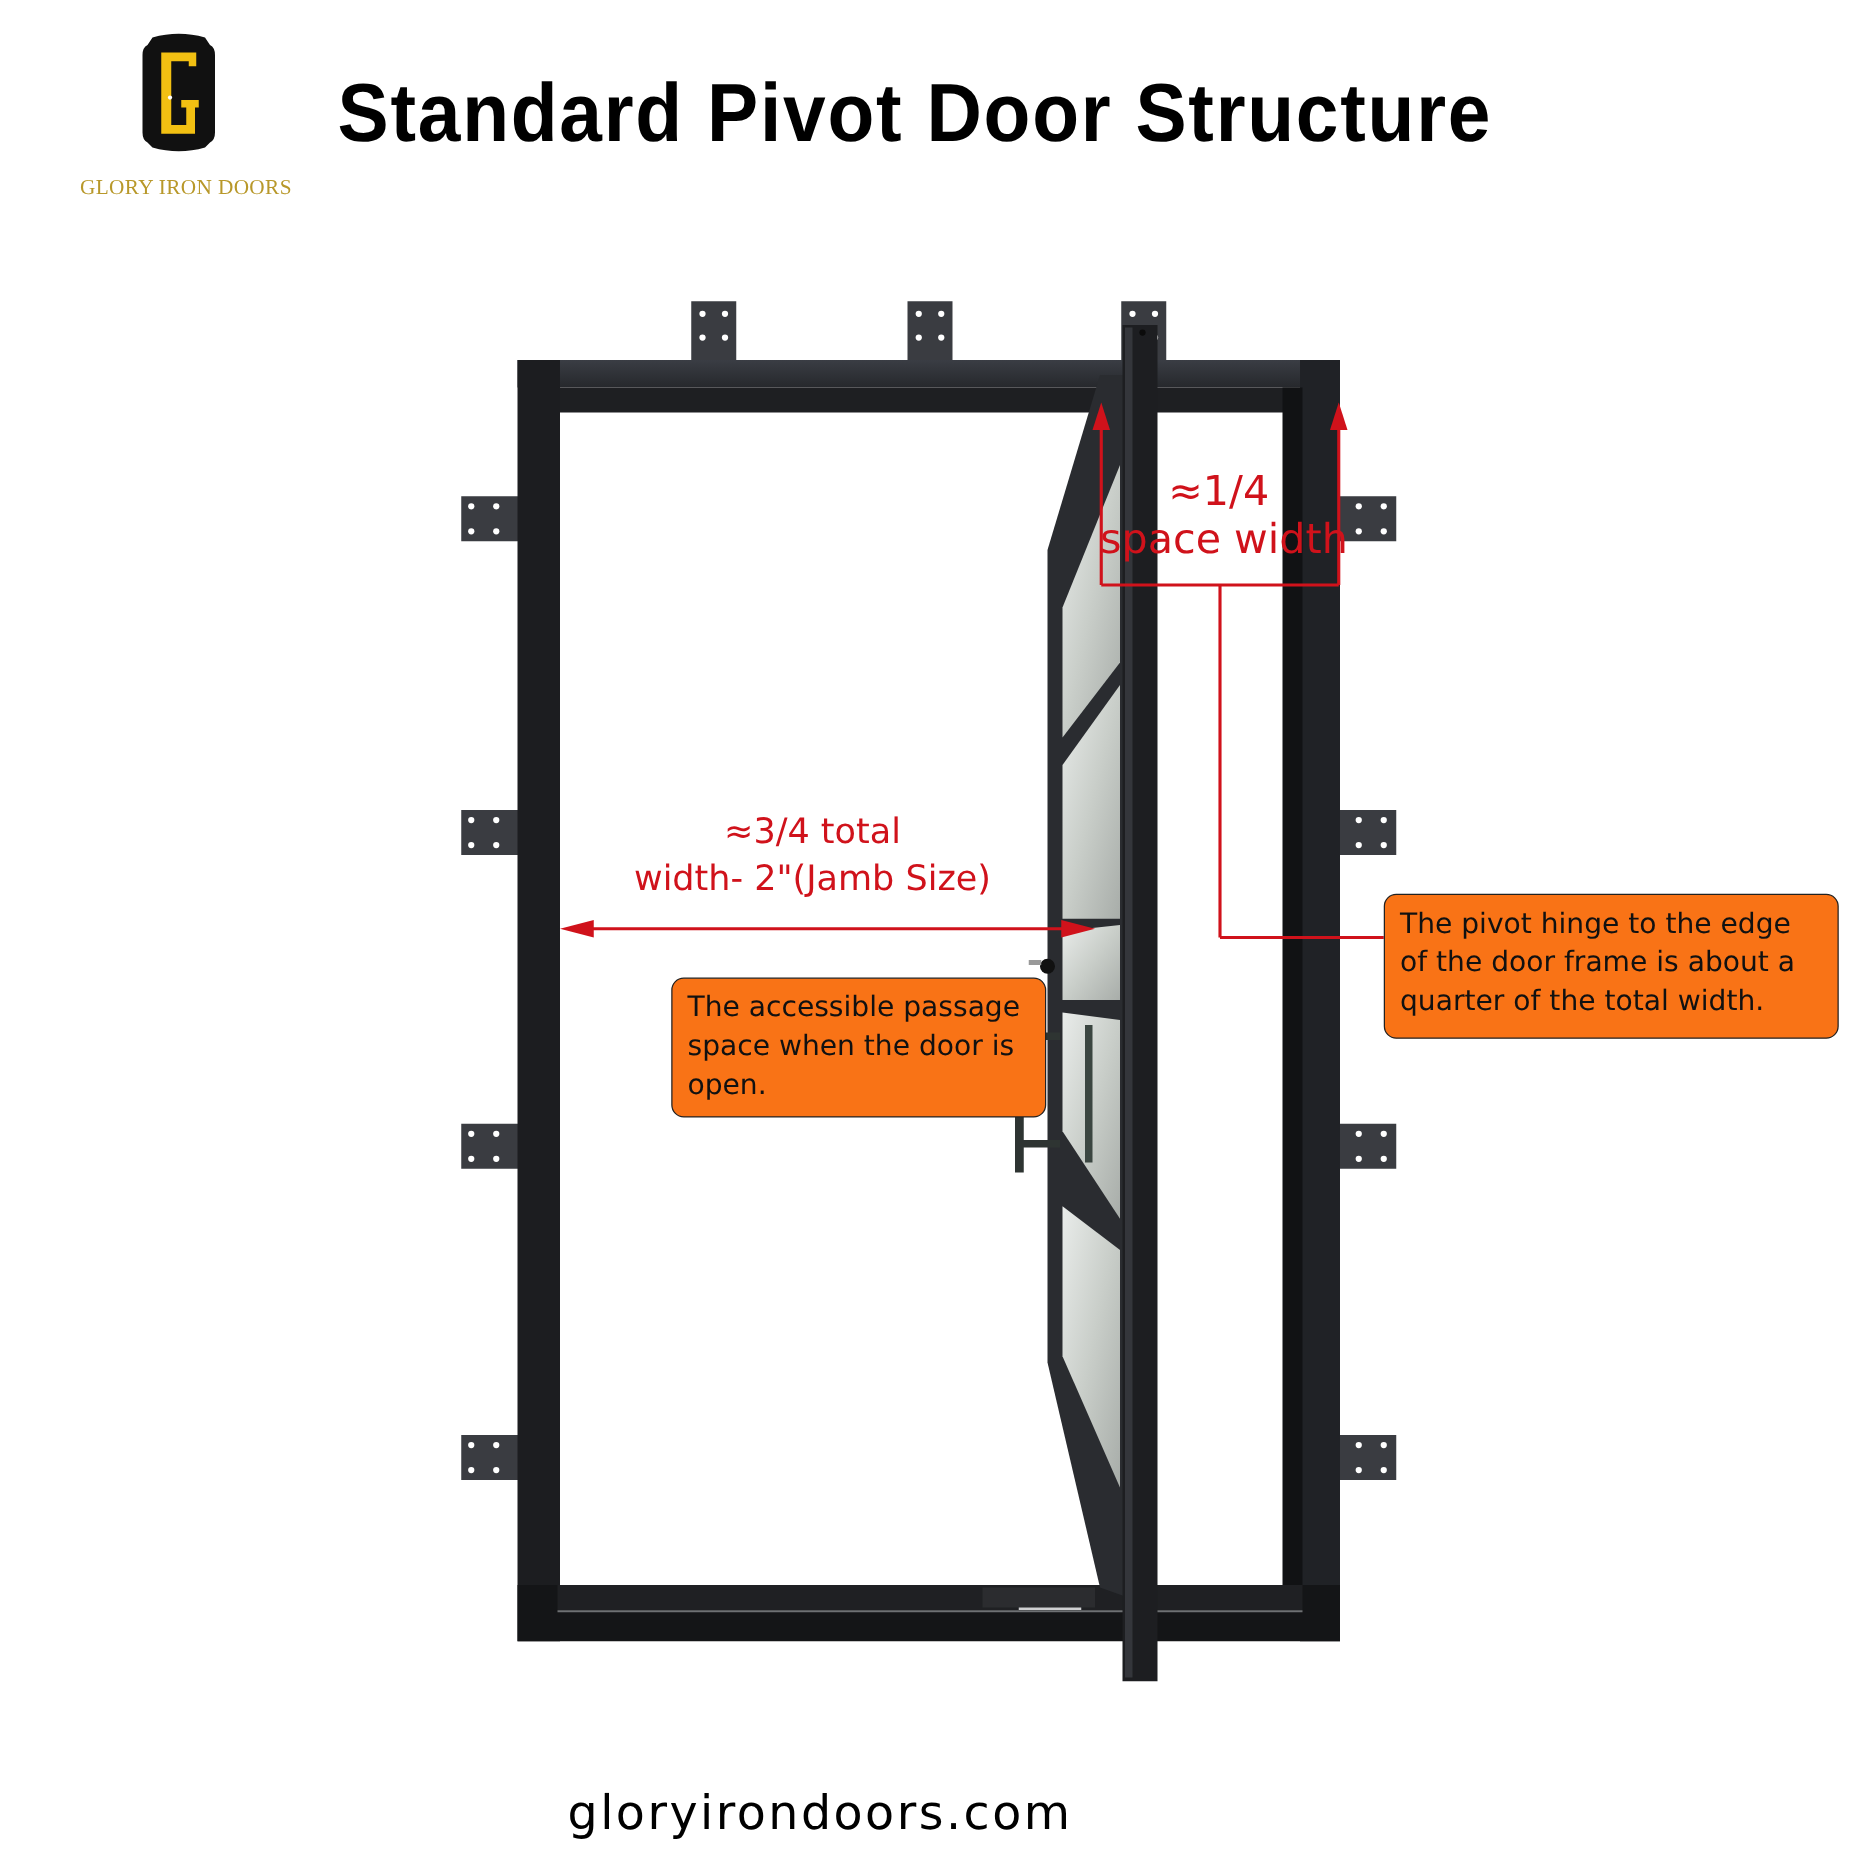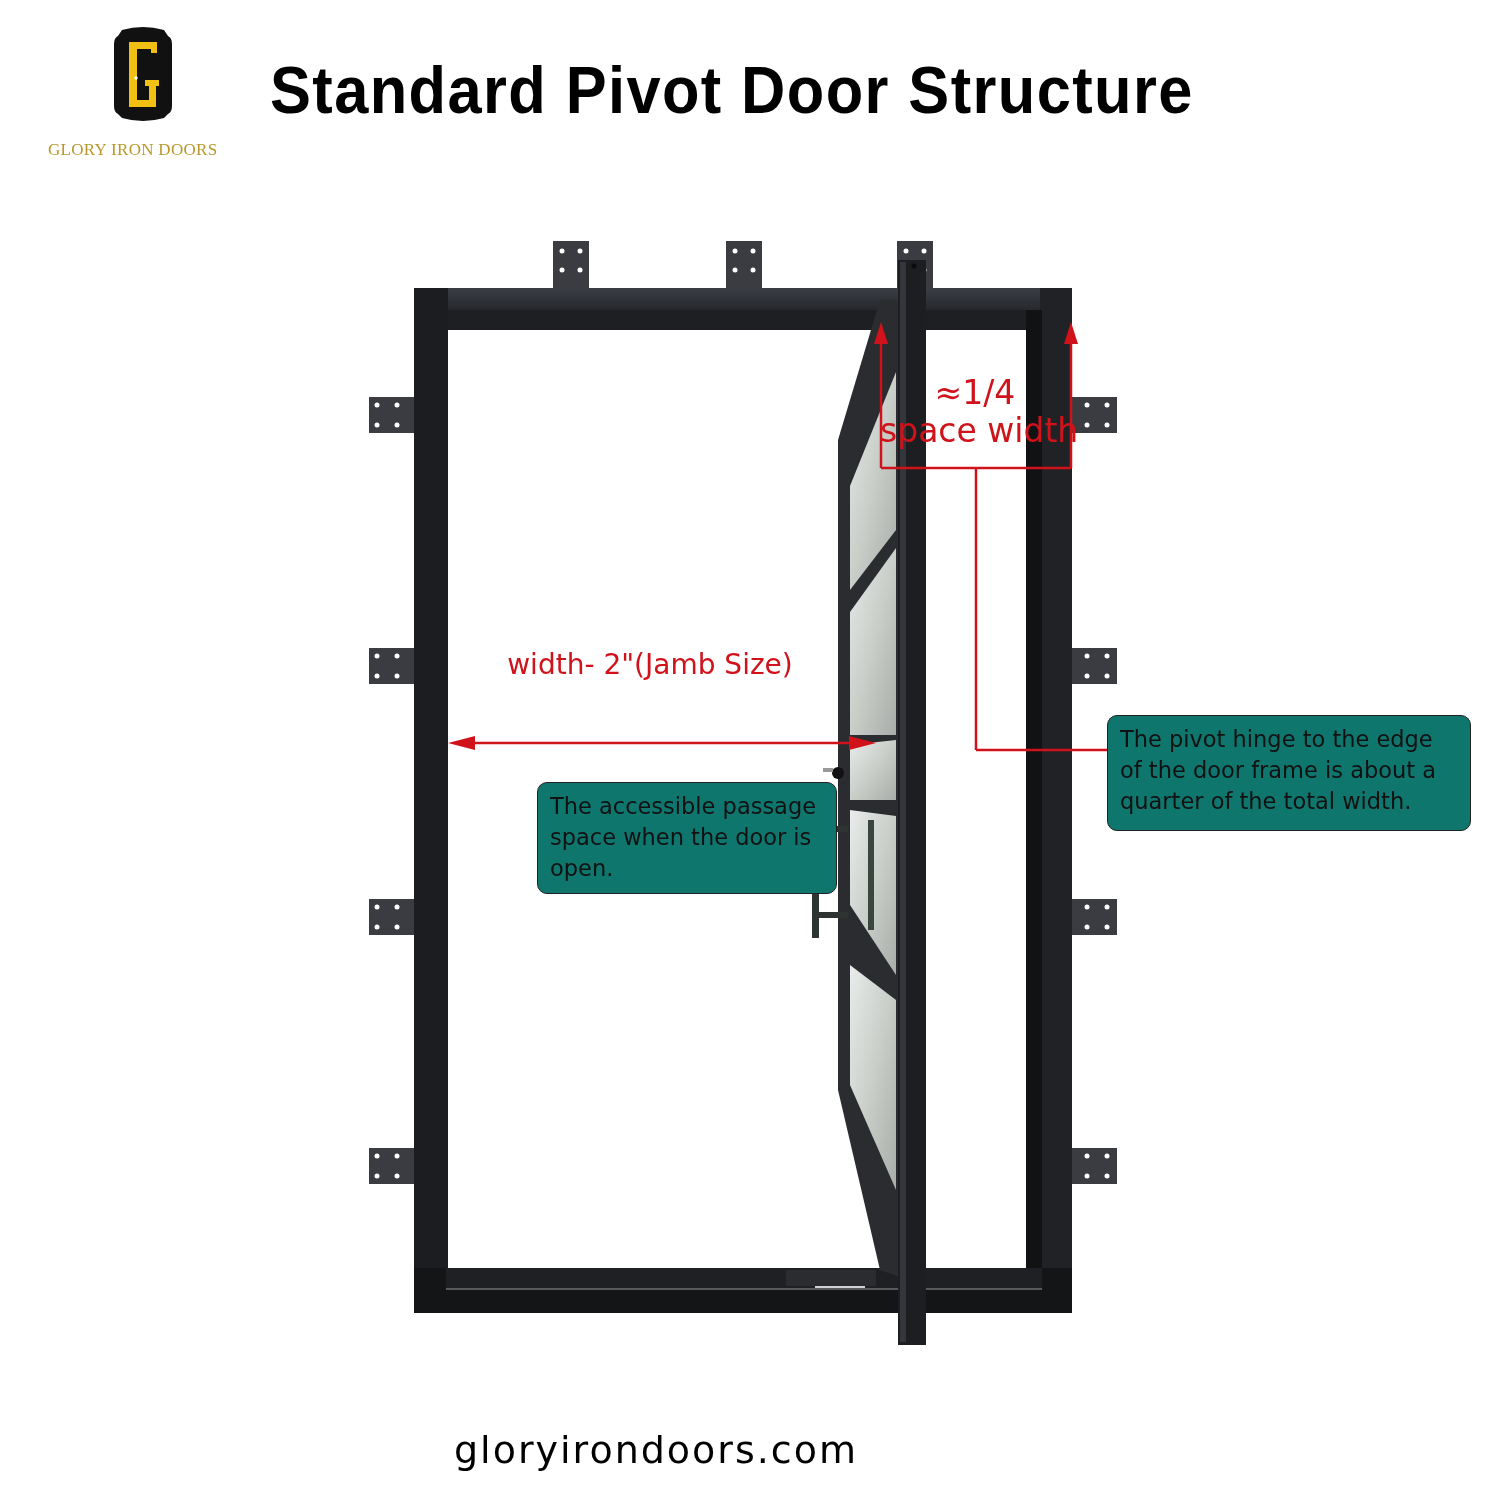--- a/index.html
+++ b/index.html
@@ -1,26 +1,26 @@
 <!DOCTYPE html>
 <html><head>
 <meta charset="utf-8">
 <style>
   html, body { margin: 0; padding: 0; background: #ffffff; }
   body { width: 1500px; height: 1500px; position: relative; overflow: hidden; font-family: "Liberation Sans", sans-serif; }
   .abs { position: absolute; }
   .logo-badge { left: 112px; top: 26px; width: 62px; height: 96px; }
-  .logo-text { left: 48px; top: 140px; width: 192px; font-family: "Liberation Serif", serif; font-size: 17px; color: #b8982a; letter-spacing: 0.3px; white-space: nowrap; }
+  .logo-text { left: 64px; top: 140px; width: 192px; font-family: "Liberation Serif", serif; font-size: 17px; color: #b8982a; letter-spacing: 0.3px; white-space: nowrap; }
   .title { left: 270px; top: 52px; font-family: "Liberation Sans", sans-serif; font-weight: bold; font-size: 66px; color: #000; letter-spacing: 1.5px; white-space: nowrap; transform: scaleX(0.93); transform-origin: left top; }
   .footer { left: 0; width: 1312px; top: 1428px; text-align: center; font-family: "DejaVu Sans", sans-serif; font-size: 38px; color: #000000; letter-spacing: 2px; }
   .diagram { left: 0; top: 0; width: 1500px; height: 1500px; }
   .red-label { color: #d0121b; font-family: "DejaVu Sans", sans-serif; text-align: center; white-space: nowrap; }
   .lbl-quarter { left: 880px; top: 374px; width: 190px; font-size: 33px; line-height: 38px; }
   .lbl-three-quarter { left: 470px; top: 646px; width: 360px; font-size: 28px; line-height: 38px; }
-  .callout { border: 1.5px solid #222; border-radius: 10px; background: #0f766e; font-family: "DejaVu Sans", sans-serif; font-size: 22.5px; line-height: 31px; color: #111; padding: 8px 10px 20px 12px; box-sizing: border-box; }
+  .callout { border: 1.5px solid #222; border-radius: 10px; background: #f97316; font-family: "DejaVu Sans", sans-serif; font-size: 22.5px; line-height: 31px; color: #111; padding: 8px 10px 20px 12px; box-sizing: border-box; }
   .callout-passage { left: 489px; top: 782px; width: 300px; height: 112px; margin-left: 48px; }
   .callout-pivot { left: 1107px; top: 715px; width: 364px; height: 116px; }
 </style>
 </head>
 <body>
 
 <div class="abs logo-badge">
   <svg width="62" height="96" viewBox="0 0 62 96">
     <path d="M10 4 Q31 -2 52 4 L56 10 Q60 12 60 18 L60 80 Q60 86 56 88 L52 92 Q31 98 10 92 L6 88 Q2 86 2 80 L2 18 Q2 12 6 10 Z" fill="#111"></path>
     <path d="M17 16 L45 16 L45 27 L39 27 L39 23 L25 23 L25 74 L37 74 L37 60 L33 60 L33 54 L47 54 L47 60 L44 60 L44 81 L17 81 Z" fill="#f2c012"></path>
@@ -175,19 +175,20 @@
     <polygon points="448,743 475,736 475,750" fill="#d0121b"></polygon>
     <polygon points="876,743 849,736 849,750" fill="#d0121b"></polygon>
   </g>
 </svg>
 
 <div class="abs red-label lbl-quarter">
   <div>≈1/4</div>
   <div>space width</div>
 </div>
 <div class="abs red-label lbl-three-quarter">
+  <div>≈3/4 total</div>
   <div>width- 2"(Jamb Size)</div>
 </div>
 
 <div class="abs callout callout-passage">The accessible passage space when the door is open.</div>
 <div class="abs callout callout-pivot">The pivot hinge to the edge of the door frame is about a quarter of the total width.</div>
 
 <div class="abs footer">gloryirondoors.com</div>
 
 </body></html>

